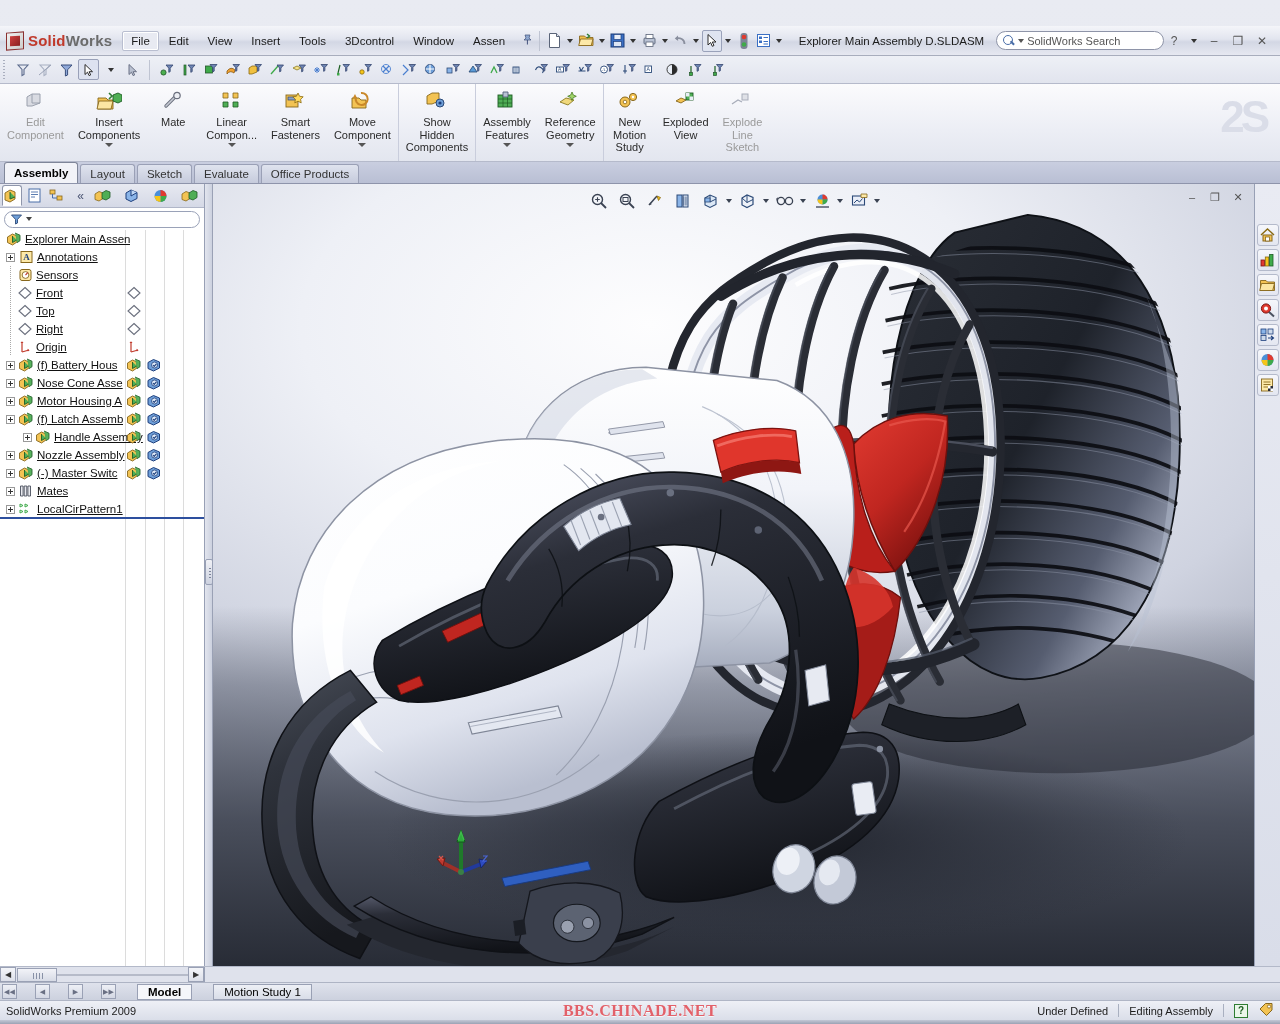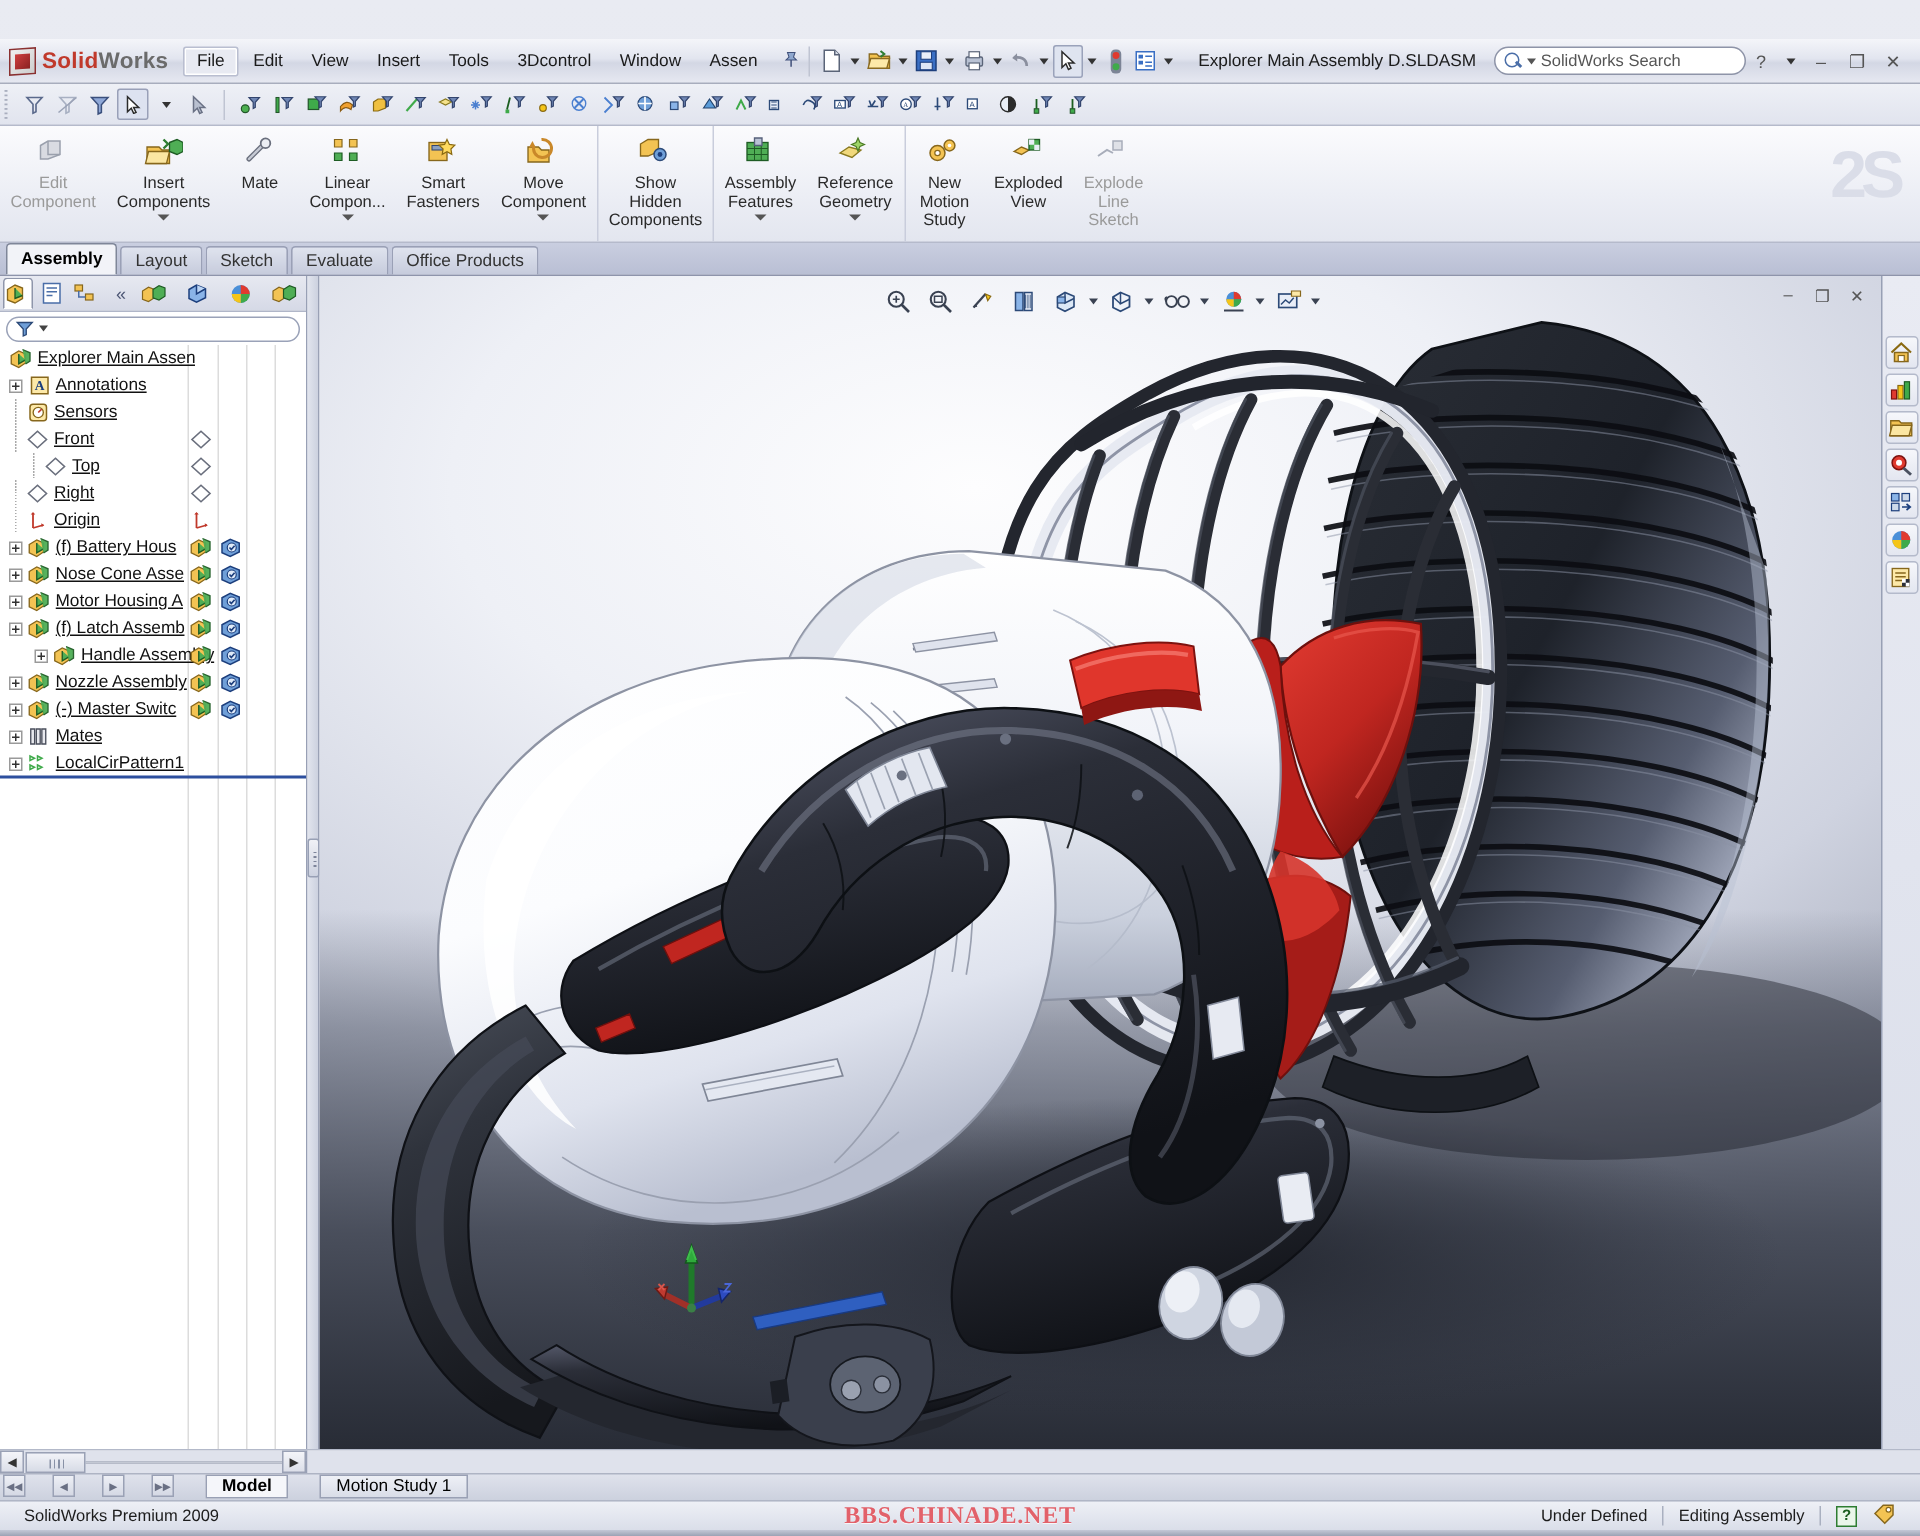--- a/index.html
+++ b/index.html
@@ -253,34 +253,34 @@
   .hs-left { width:205px; flex:0 0 205px; display:flex; align-items:center; background:#dfe2ec; border-right:1px solid #98a0b5;}
   .hs-arrow { width:16px;height:15px; display:flex;align-items:center;justify-content:center;
      background:linear-gradient(180deg,#f4f5f9,#dcdfe9); border:1px solid #9aa1b5; font-size:8px; color:#333; cursor:default;}
   .hs-thumb { width:40px;height:14px; background:linear-gradient(180deg,#f2f3f8,#d7dbe6); border:1px solid #9aa1b5; margin-left:1px; position:relative;}
   .hs-thumb::after{content:"";position:absolute; left:15px; top:4px; width:10px;height:6px;
      background-image:repeating-linear-gradient(90deg,#8891a6 0 1px, transparent 1px 3px);}
   .hs-track { flex:1; background:#eceef4; border:1px solid #b6bbc9; border-left:none; border-right:none;}
   .hs-rest { flex:1; background:#dfe2ec; }
 
   .tabsbottom {
-    height:18px; flex:0 0 18px; display:flex; align-items:flex-start;
+    height:18px; flex:0 0 18px; display:flex; align-items:center;
     background: linear-gradient(180deg,#dfe2ec,#ccd1de);
     border-top:1px solid #aeb4c4; padding-left:2px; gap:18px;
   }
   .navb { width:15px;height:15px; display:flex;align-items:center;justify-content:center;
      background:linear-gradient(180deg,#eef0f6,#d4d8e4); border:1px solid #9aa1b5; font-size:7px; color:#6a7084; cursor:default;}
   .btab { height:16px; padding:0 10px; display:flex;align-items:center; font-size:11.5px;
      background:linear-gradient(180deg,#eef0f6,#d9dde8); border:1px solid #99a0b4; margin-left:3px; cursor:default;}
   .btab.active { font-weight:bold; background:#f5f6fa; color:#000;}
 
   .statusbar {
     height:20px; flex:0 0 20px; display:flex; align-items:center;
     background: linear-gradient(180deg,#eef0f6,#dadee9);
-    border-top:1px solid #b0b6c6; font-size:11px; color:#1c1c1c; padding:0 16px;
+    border-top:1px solid #b0b6c6; font-size:11px; color:#1c1c1c; padding:0 6px;
     position:relative;
   }
   .watermark {
     position:absolute; left:0; right:0; top:0; bottom:0;
     display:flex; align-items:center; justify-content:center;
     font-family:"Liberation Serif", serif; font-weight:bold; font-size:16px;
     color:#e2616a; letter-spacing:.5px; pointer-events:none;
     text-shadow: 0 1px 0 rgba(255,255,255,.7);
   }
   .st-right { margin-left:auto; display:flex; align-items:center; gap:10px; z-index:2;}
@@ -869,21 +869,21 @@
               </svg>
           </span>
           <span class="tlabel">Front</span>
           <span class="mini m1">
             <svg width="16" height="14" viewBox="0 0 16 14">
                 <path d="M8 1.5 L14 7 L8 12.5 L2 7 Z" fill="none" stroke="#6a6f7d" stroke-width="1.1"></path>
               </svg>
           </span>
         </div>
 
-        <div class="trow" style="padding-left:18px">
+        <div class="trow" style="padding-left:6px">
           <span class="tdots"></span>
           <span class="tico">
             <svg width="16" height="14" viewBox="0 0 16 14">
                 <path d="M8 1.5 L14 7 L8 12.5 L2 7 Z" fill="none" stroke="#6a6f7d" stroke-width="1.1"></path>
               </svg>
           </span>
           <span class="tlabel">Top</span>
           <span class="mini m1">
             <svg width="16" height="14" viewBox="0 0 16 14">
                 <path d="M8 1.5 L14 7 L8 12.5 L2 7 Z" fill="none" stroke="#6a6f7d" stroke-width="1.1"></path>

